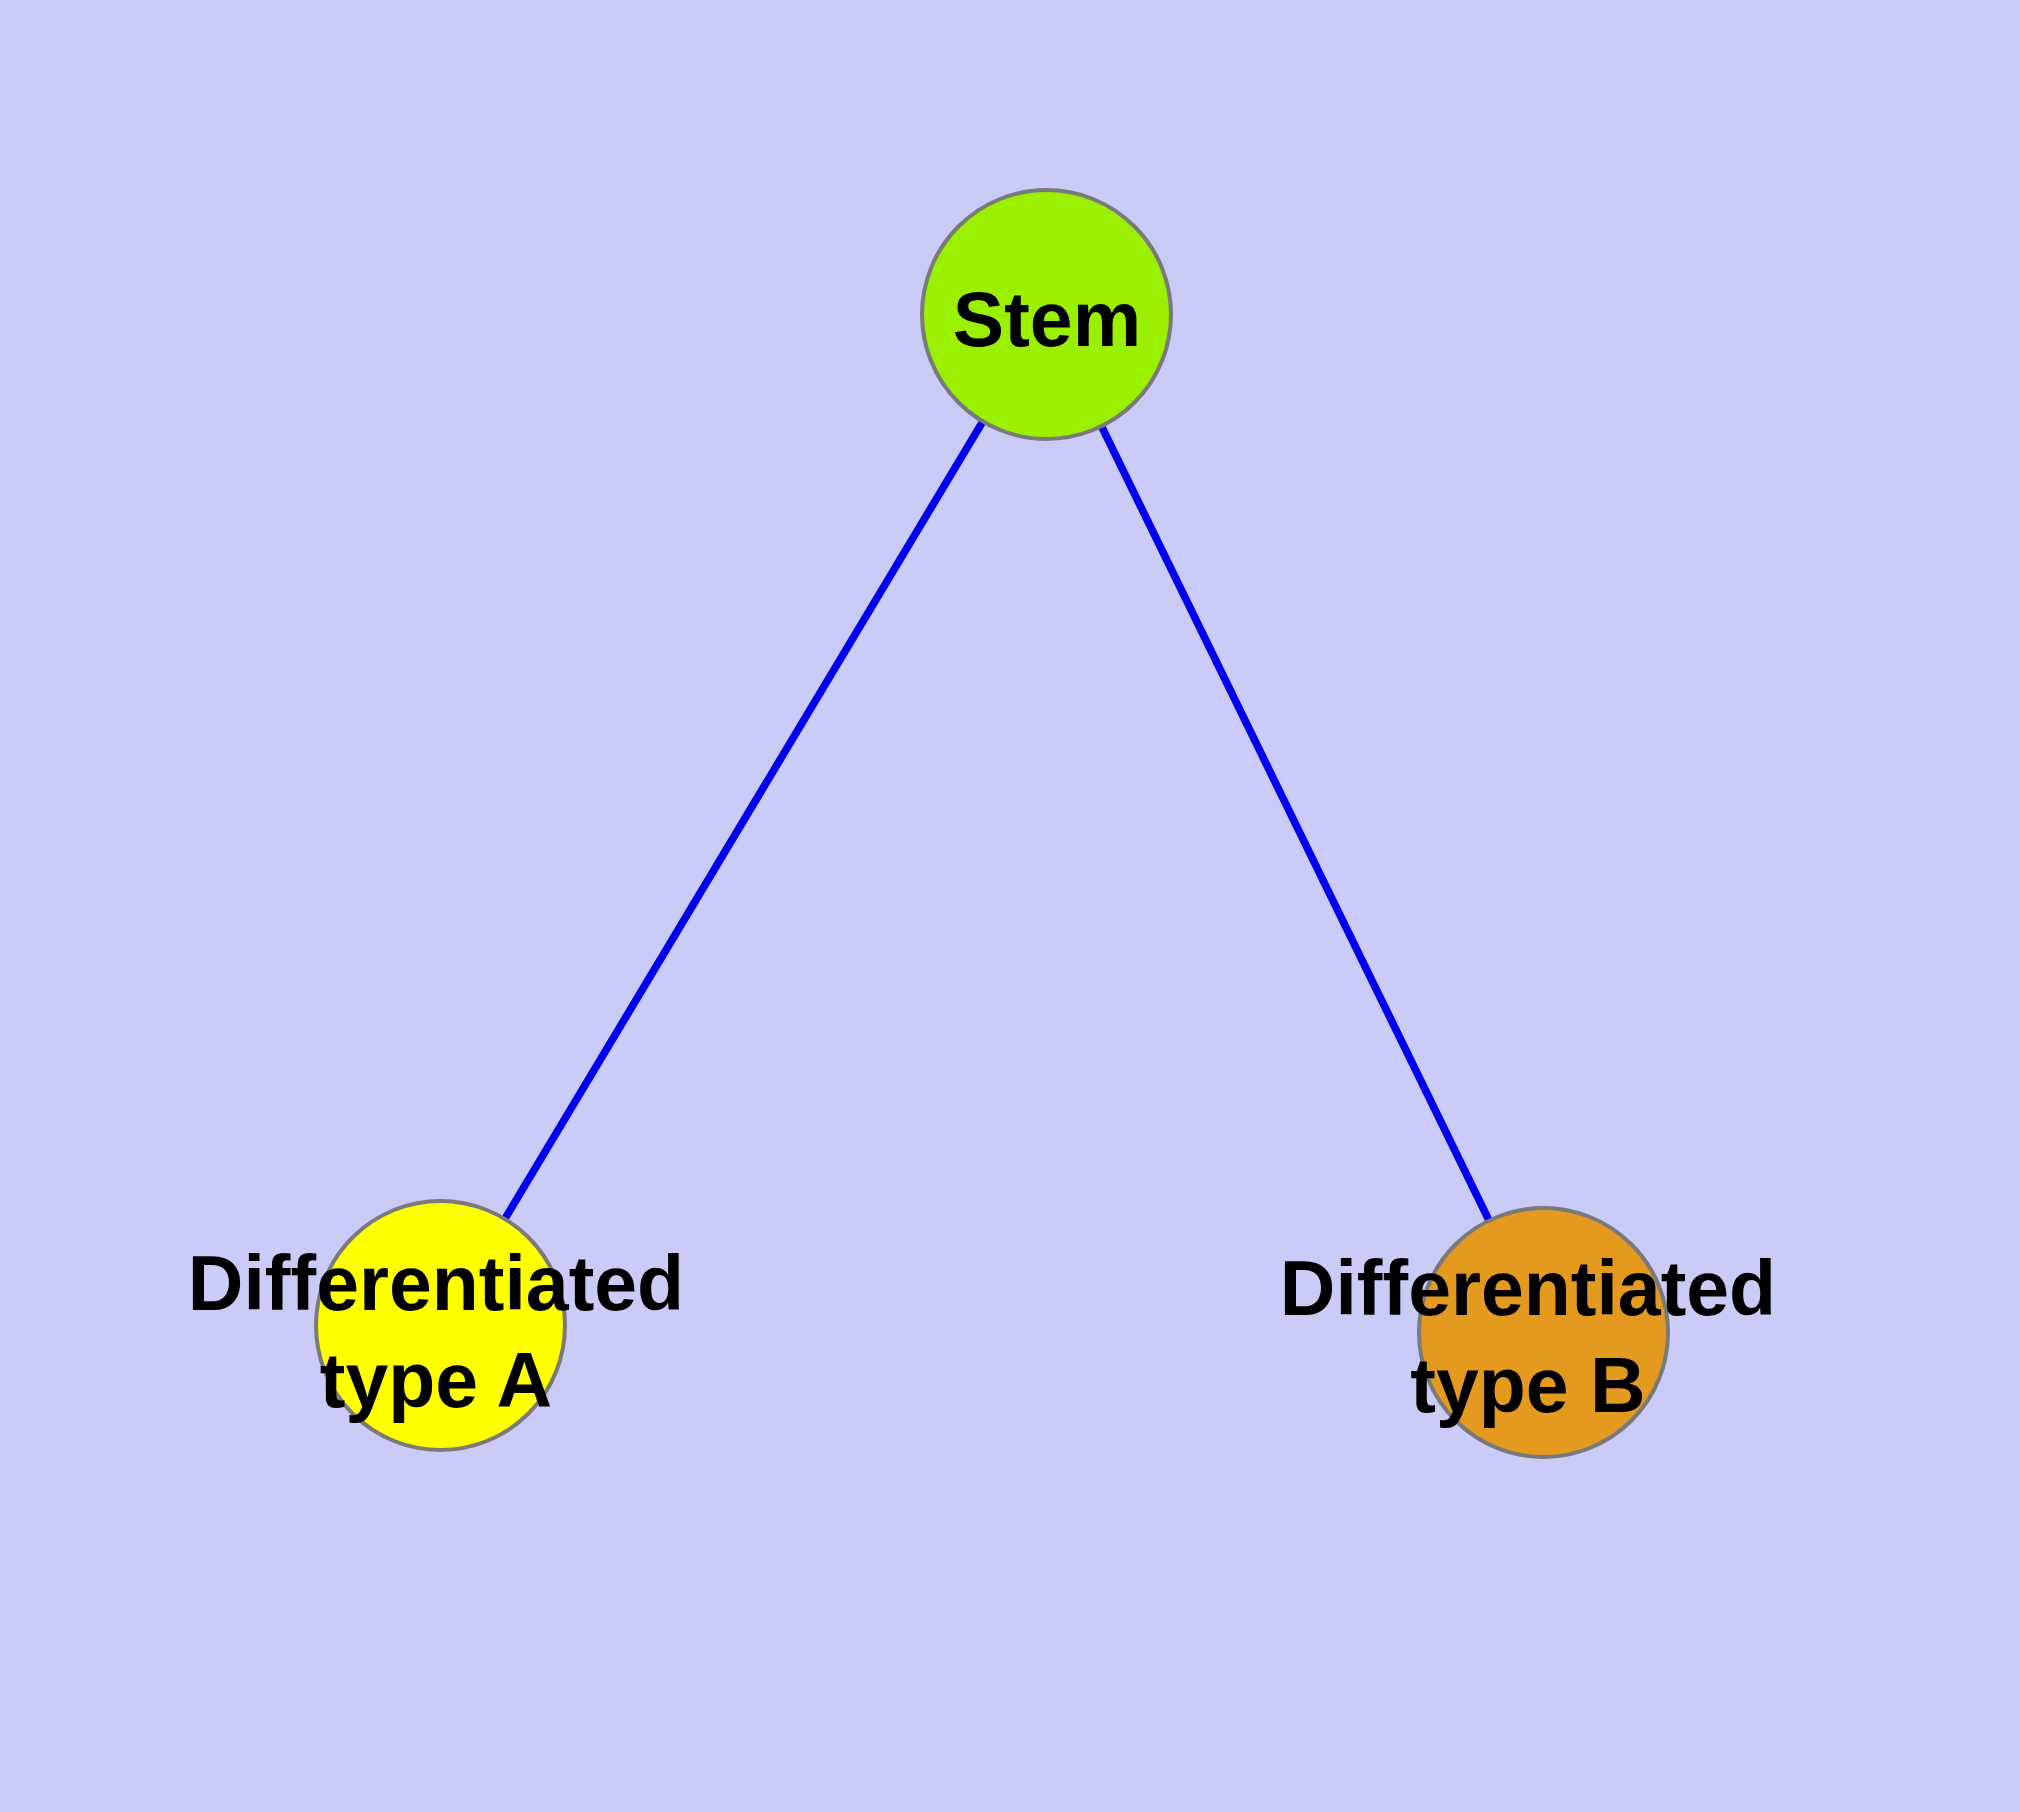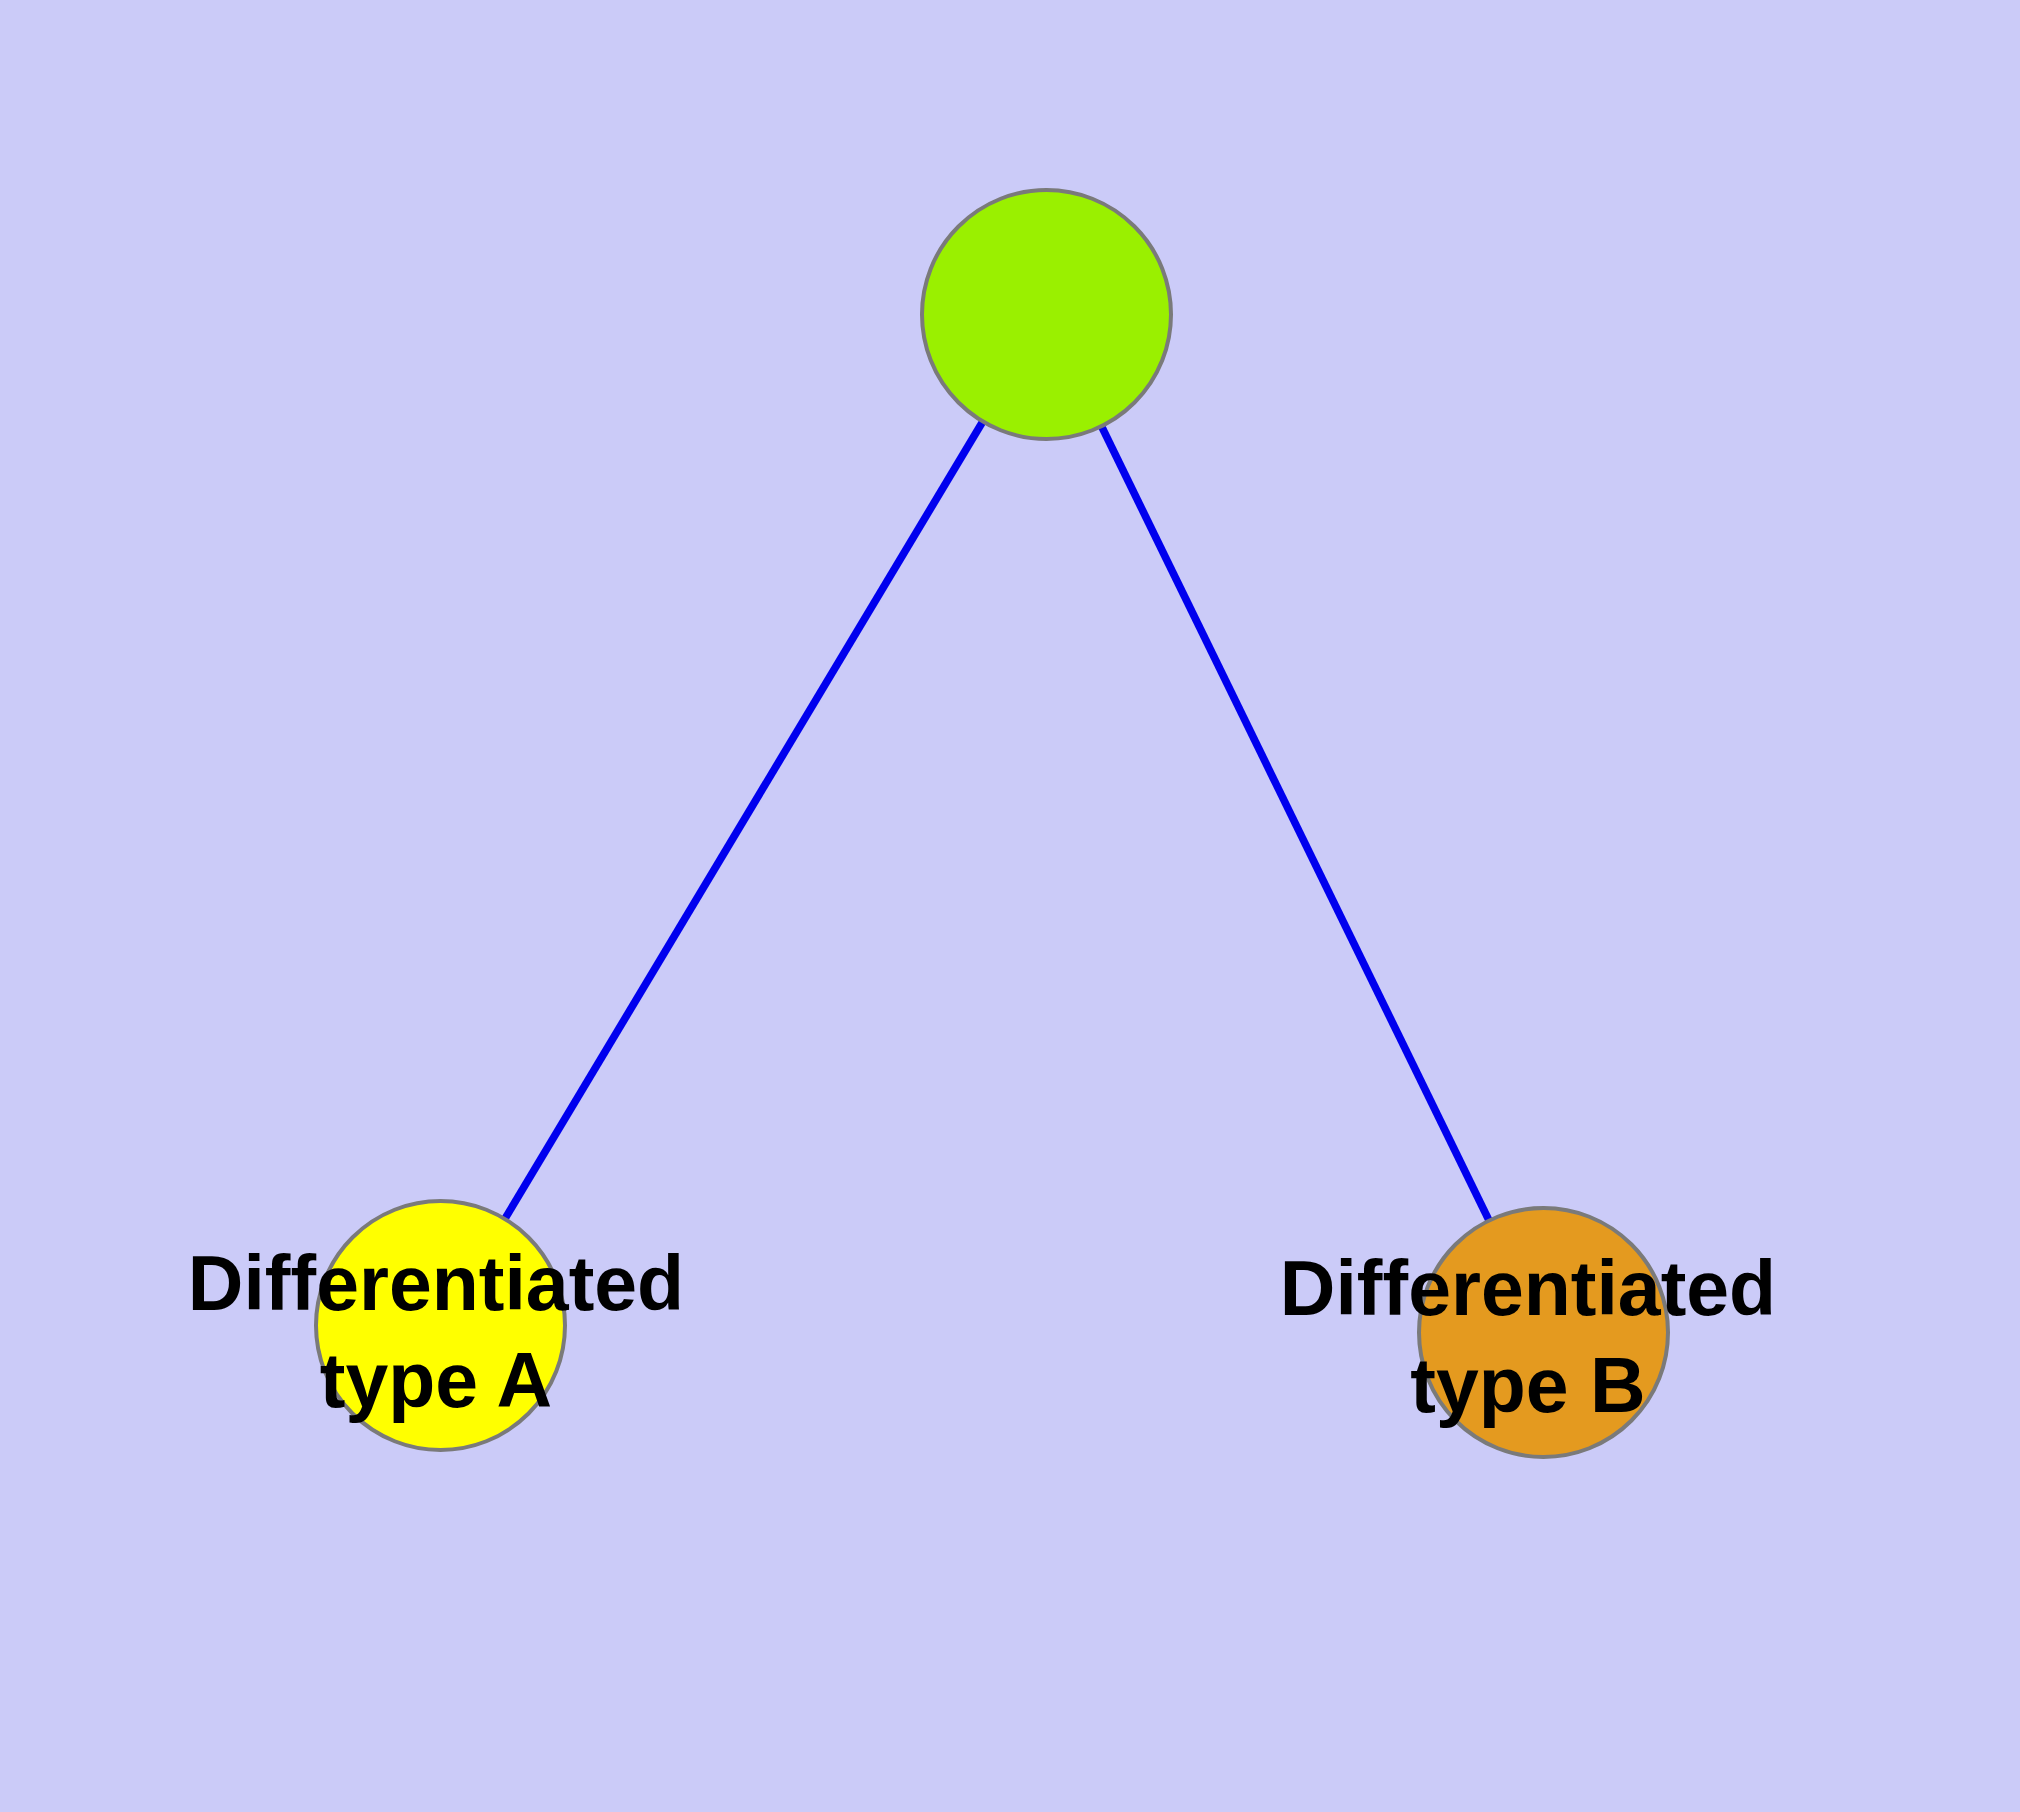--- a/index.html
+++ b/index.html
@@ -59,20 +59,21 @@
     <line x1="1235" y1="371" x2="520" y2="1564" stroke-width="9" stroke="#0000EE"></line>
     <line x1="1235" y1="371" x2="1821" y2="1572" stroke-width="9" stroke="#0000EE"></line>
   </svg>
 
   <div class="node node-stem" style="background-color: rgb(154, 240, 0); border-color: rgb(122, 122, 122);"></div>
 
   <div class="node node-type-a" style="background-color: rgb(255, 255, 0); border-color: rgb(122, 122, 122);"></div>
 
   <div class="node node-type-b" style="background-color: rgb(228, 154, 31); border-color: rgb(122, 122, 122);"></div>
 
+  <div class="node-label label-stem" style="color: rgb(0, 0, 0);">Stem</div>
 
   <div class="node-label label-type-a" style="color: rgb(0, 0, 0);">Differentiated
 type A</div>
 
   <div class="node-label label-type-b" style="color: rgb(0, 0, 0);">Differentiated
 type B</div>
 
 </div>
 
 

